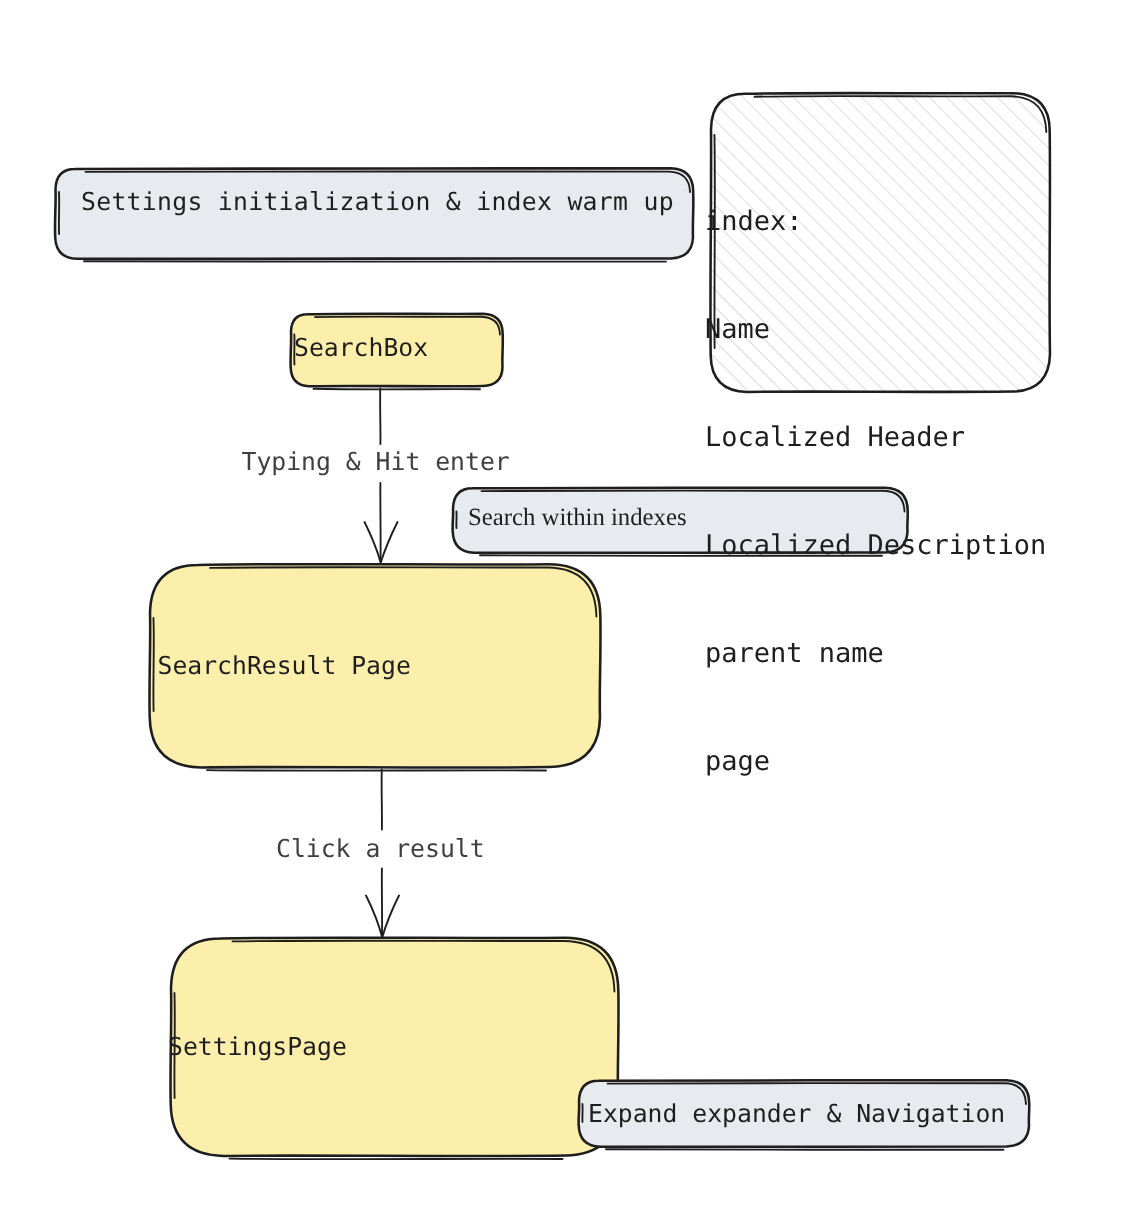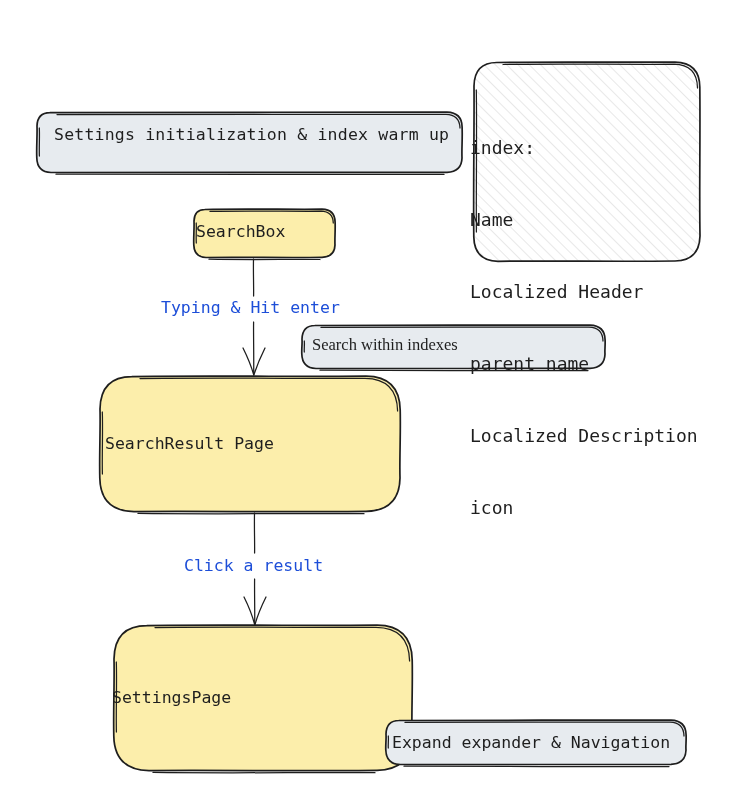--- a/index.html
+++ b/index.html
@@ -90,21 +90,21 @@
     width: 288px;
     font-size: 16.5px;
   }
 
   
   .edge-label {
     position: absolute;
     margin: 0;
     font-family: "DejaVu Sans Mono", "Liberation Mono", monospace;
     font-size: 16.5px;
-    color: #1d4ed8;
+    color: #404040;
     white-space: pre;
     pointer-events: none;
     line-height: 1.0;
   }
   .lbl-typing  { left: 161px; top: 300px; }
   .lbl-click   { left: 184px; top: 558px; }
 
   
   .index-block {
     position: absolute;
@@ -232,23 +232,23 @@
     <path class="sketch-stroke-thin" d="M404,766.2 C480,767 590,766.2 669,766.5"></path>
   </g>
 </svg>
 
 <div class="node-label lbl-settings-init">Settings initialization &amp; index warm up</div>
 
 <div class="index-block">
   <span class="idx-line">index:</span>
   <span class="idx-line">Name</span>
   <span class="idx-line">Localized Header</span>
+  <span class="idx-line">Localized Description</span>
   <span class="idx-line">parent name</span>
-  <span class="idx-line">Localized Description</span>
-  <span class="idx-line">icon</span>
+  <span class="idx-line">page</span>
 </div>
 
 <div class="node-label lbl-searchbox">SearchBox</div>
 
 <div class="edge-label lbl-typing">Typing &amp; Hit enter</div>
 
 <div class="node-label lbl-search-within">Search within indexes</div>
 
 <div class="node-label lbl-searchresult">SearchResult Page</div>
 

